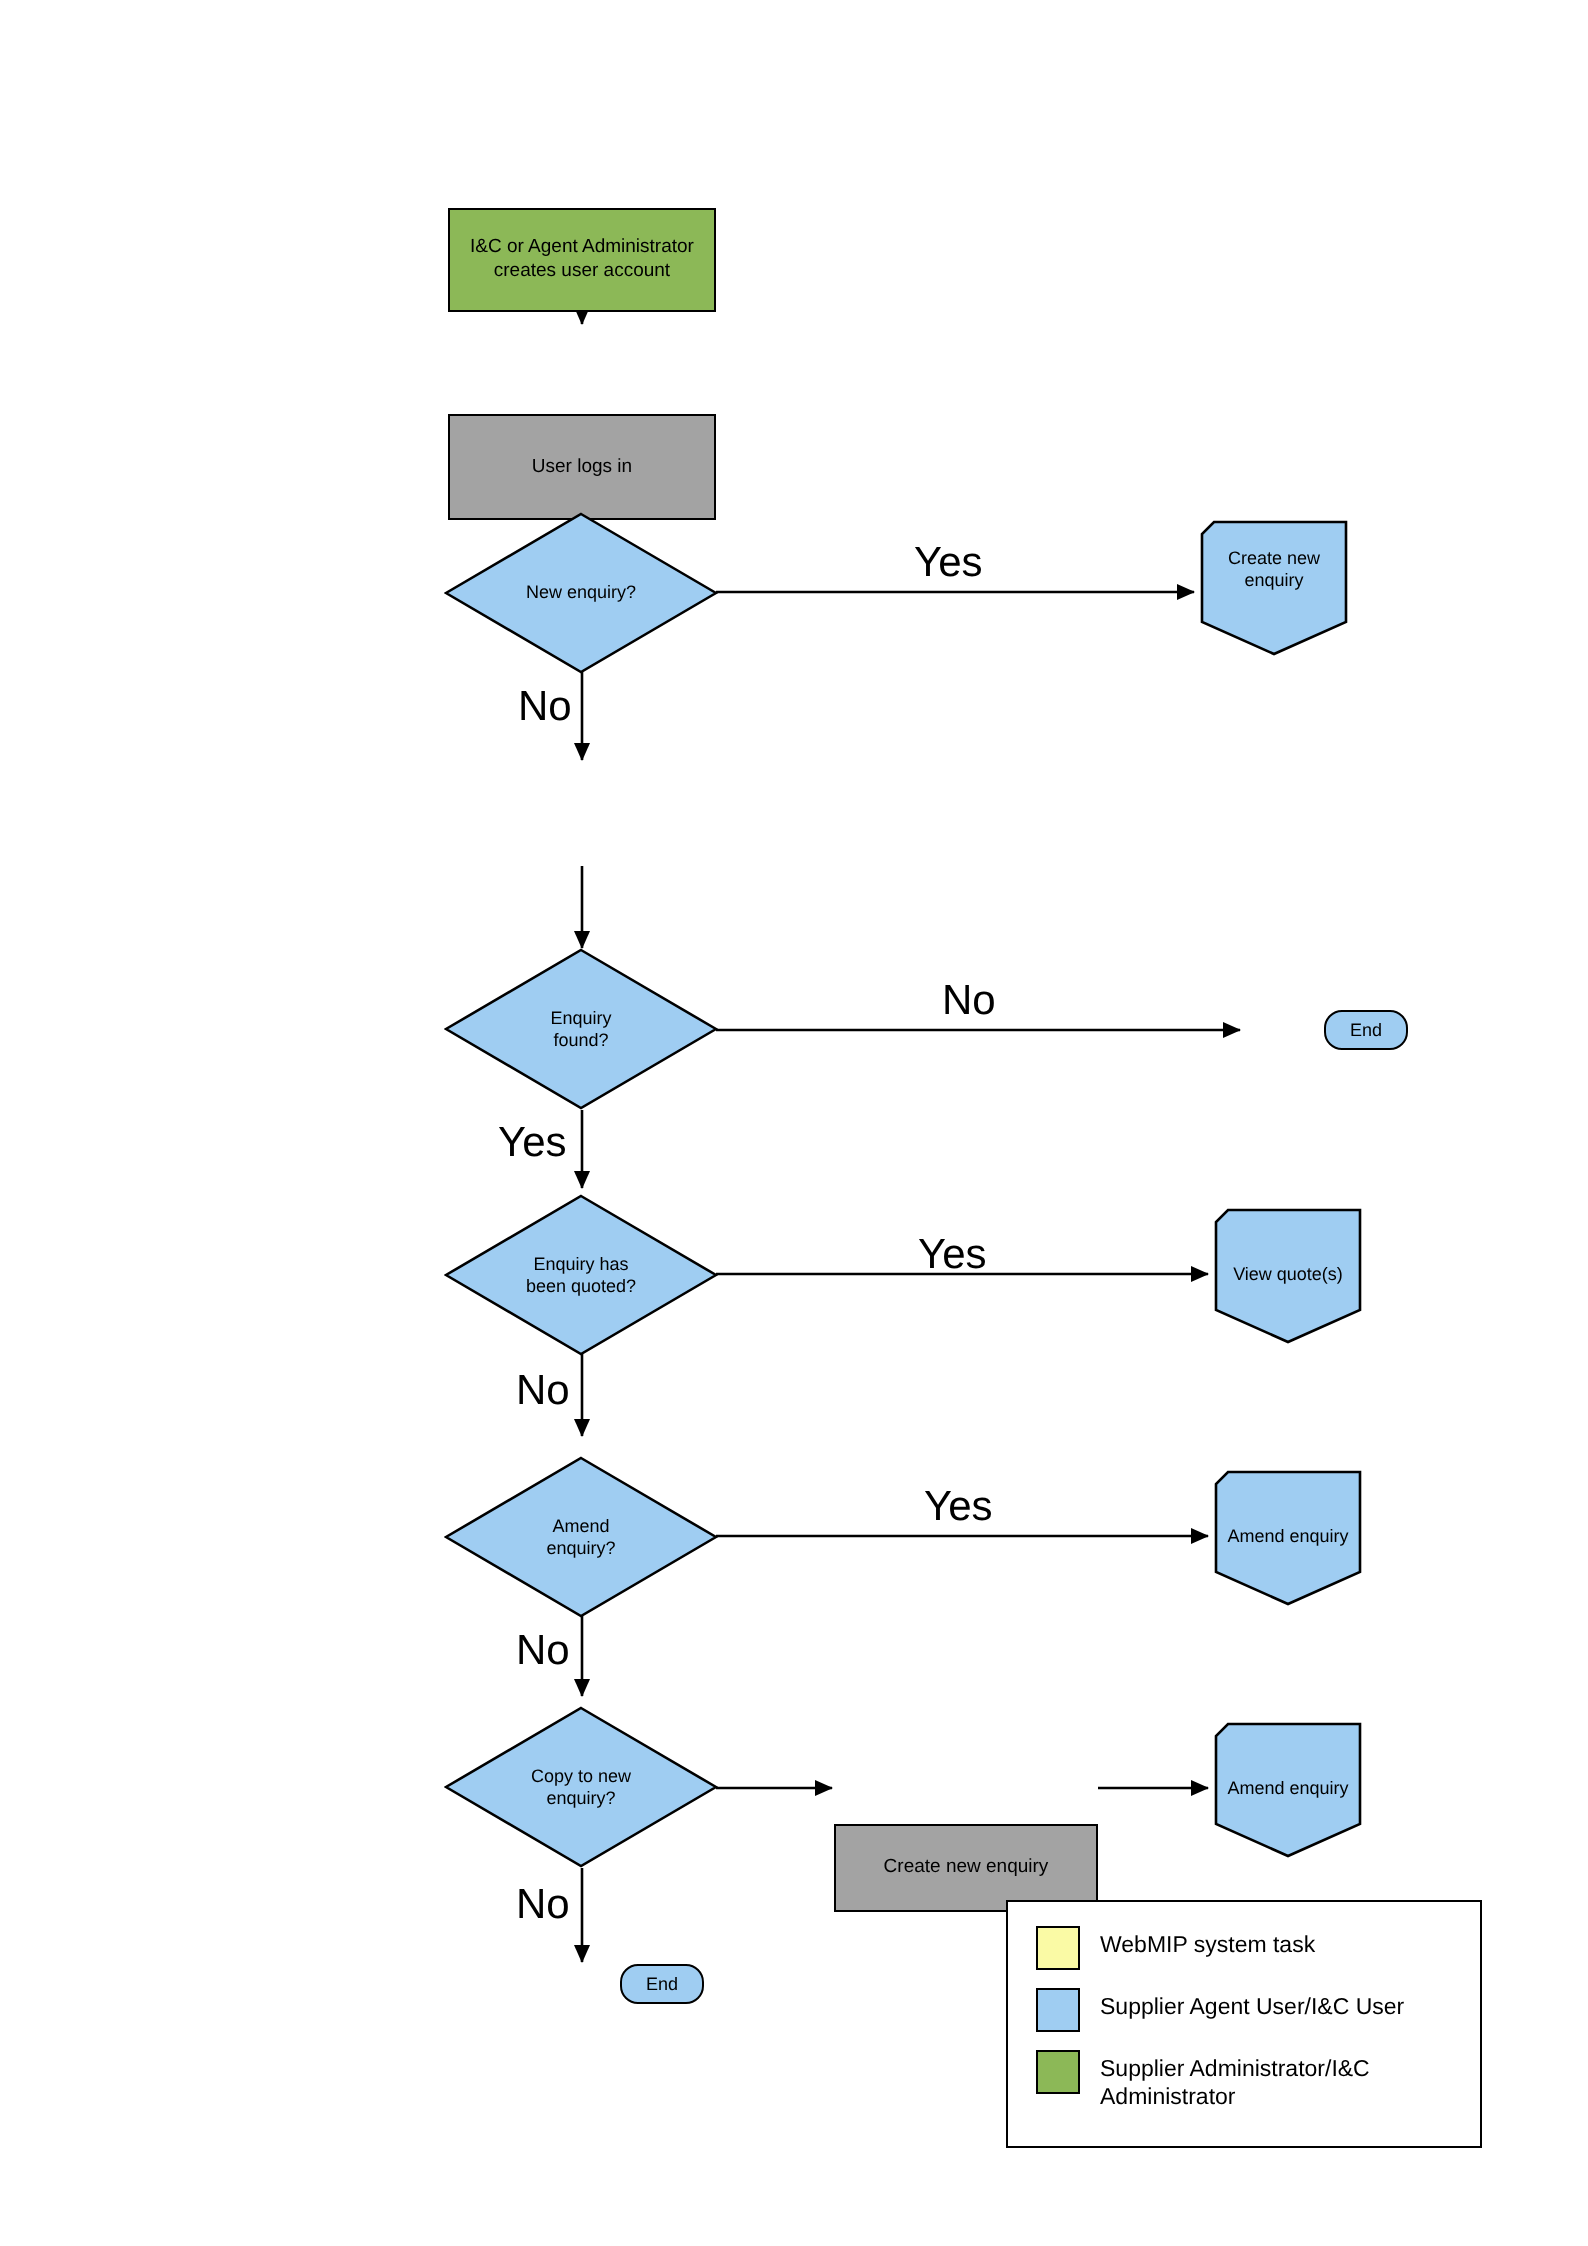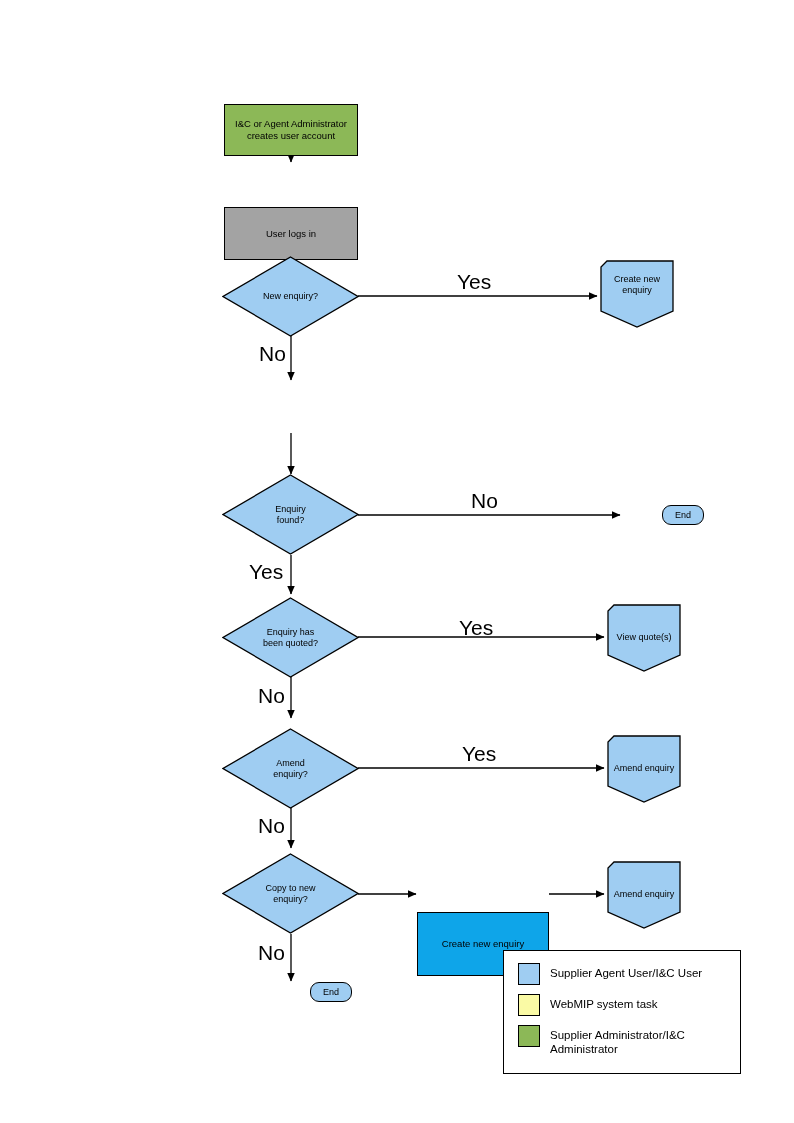--- a/index.html
+++ b/index.html
@@ -273,21 +273,21 @@
       <polygon points="68.5,1 136,40.5 68.5,80 1,40.5" fill="#9FCDF2" stroke="#000000" stroke-width="1.3"></polygon>
     </svg>
     <span class="lbl node-text-sm">
       <span>
         <span>Copy to new</span><br>
         <span>enquiry?</span>
       </span>
     </span>
   </div>
 
-  <div class="node rect" style="left:417px; top:868px; width:132px; height:64px; background:#0ea5e9;">
+  <div class="node rect" style="left:417px; top:868px; width:132px; height:44px; background:#a3a3a3;">
     <span class="lbl node-text-md">Create new enquiry</span>
   </div>
 
   <div class="penta-wrap" style="left:607px; top:861px; width:74px; height:68px;">
     <svg width="74" height="68" viewBox="0 0 74 68">
       <polygon points="7,1 73,1 73,51 37,67 1,51 1,7" fill="#9FCDF2" stroke="#000000" stroke-width="1.3"></polygon>
     </svg>
     <span class="lbl node-text-sm" style="top:28px;">
       <span>Amend enquiry</span>
     </span>
@@ -307,27 +307,27 @@
   <div class="edge-label big" style="left:258px; top:684px;">No</div>
 
   <div class="edge-label big" style="left:462px; top:742px;">Yes</div>
   <div class="edge-label big" style="left:258px; top:814px;">No</div>
 
   <div class="edge-label big" style="left:258px; top:941px;">No</div>
 
   <div id="legend" style="left:503px; top:950px; width:238px; height:124px; padding:12px 10px 10px 14px;">
 
     <div class="legend-row">
+      <span class="legend-swatch" style="background:#FAFAA5;"></span>
+      <span class="legend-text">WebMIP system task</span>
+    </div>
+
+    <div class="legend-row">
       <span class="legend-swatch" style="background:#9FCDF2;"></span>
       <span class="legend-text">Supplier Agent User/I&amp;C User</span>
-    </div>
-
-    <div class="legend-row">
-      <span class="legend-swatch" style="background:#FAFAA5;"></span>
-      <span class="legend-text">WebMIP system task</span>
     </div>
 
     <div class="legend-row">
       <span class="legend-swatch" style="background:#8CB857;"></span>
       <span class="legend-text">
         <span>Supplier Administrator/I&amp;C</span><br>
         <span>Administrator</span>
       </span>
     </div>
 

